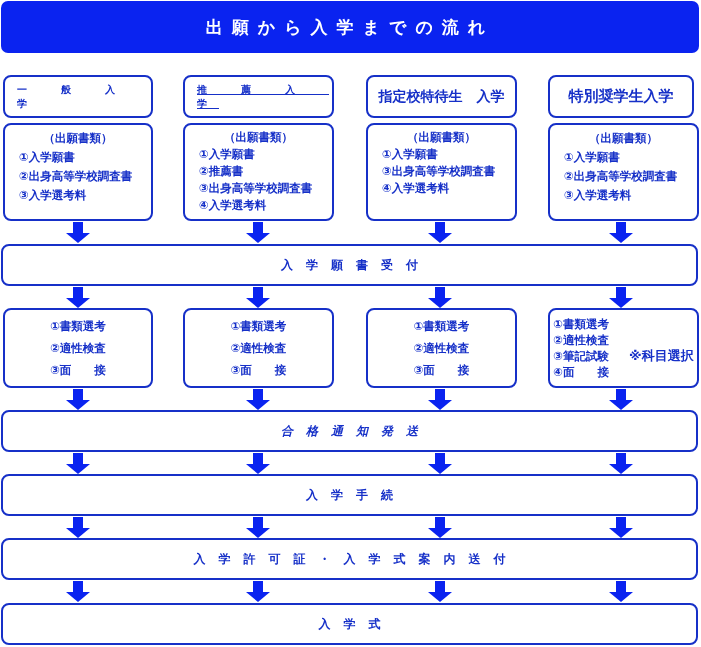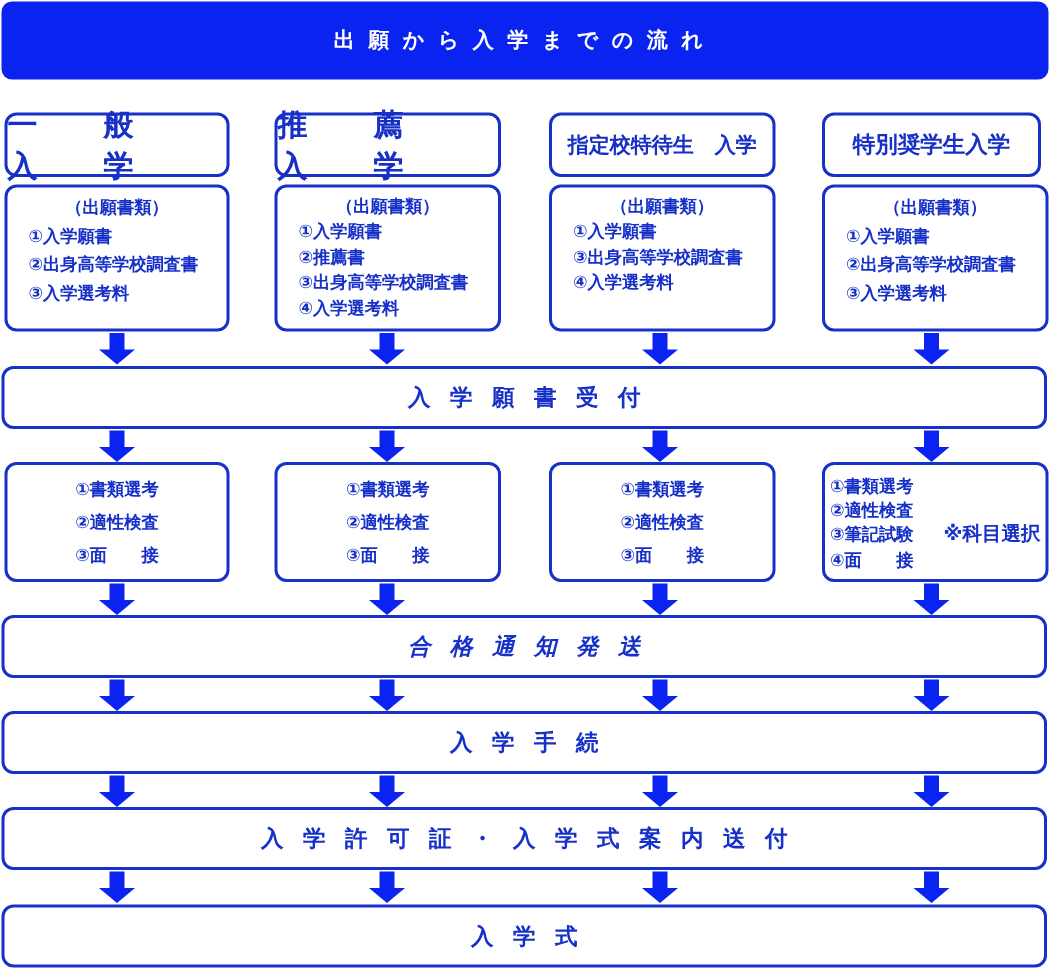--- a/index.html
+++ b/index.html
@@ -1,48 +1,48 @@
 <!DOCTYPE html>
 <html><head>
 <meta charset="utf-8">
 <style>
   html, body { margin: 0; padding: 0; background: #ffffff; }
   body { width: 701px; height: 647px; position: relative; overflow: hidden;
          font-family: "DejaVu Sans", "Liberation Sans", sans-serif; }
   .title-bar { position: absolute; left: 1px; top: 1px; width: 698px; height: 52px;
                background: #0a23f0; border-radius: 7px; color: #ffffff;
                display: flex; align-items: center; justify-content: center;
-               font-weight: bold; font-size: 14px; letter-spacing: 9px; }
+               font-weight: bold; font-size: 17px; letter-spacing: 9px; }
   .box { position: absolute; box-sizing: border-box; border: 2px solid #1630c8;
          border-radius: 8px; background: #ffffff; color: #1630c8; font-weight: bold; }
   .hdr { display: flex; align-items: center; justify-content: center; font-size: 14px; }
-  .hdr.spaced { letter-spacing: 12px; font-size: 20px; }
+  .hdr.spaced { letter-spacing: 12px; font-size: 10px; padding-left: 12px; }
   .docs { font-size: 11.5px; padding: 4px 0 0 14px; line-height: 19px; }
   .docs .doc-head { text-align: center; padding-right: 14px; }
   .docs.four { line-height: 17px; }
   .steps { font-size: 11.5px; display: flex; flex-direction: column; justify-content: center;
            align-items: center; line-height: 22px; }
   .steps .inner { text-align: left; }
   .steps.four { line-height: 16px; }
   .note { font-size: 13px; font-weight: bold; margin-left: 20px; }
   .wide { left: 1px; width: 697px; height: 42px; display: flex; align-items: center;
-          justify-content: center; font-size: 15px; letter-spacing: 13px; padding-left: 13px; }
+          justify-content: center; font-size: 12px; letter-spacing: 13px; padding-left: 13px; }
   .arrow { position: absolute; width: 24px; height: 22px; }
   .arrow .shaft { position: absolute; left: 7px; top: 0; width: 10px; height: 12px; background: #0a23f0; }
   .arrow .head { position: absolute; left: 0; top: 11px; width: 0; height: 0;
                  border-left: 12px solid transparent; border-right: 12px solid transparent;
                  border-top: 10px solid #0a23f0; }
 </style>
 </head>
 <body>
 
 <div class="title-bar">出願から入学までの流れ</div>
 
 <div class="box hdr spaced" style="left:3px;top:75px;width:150px;height:43px;">一　般　入　学</div>
-<div class="box hdr spaced" style="left:183px;top:75px;width:151px;height:43px;">推　薦　入　学</div>
+<div class="box hdr spaced" style="left:183px;top:75px;width:151px;height:43px;text-decoration:underline;">推　薦　入　学</div>
 <div class="box hdr" style="left:366px;top:75px;width:151px;height:43px;">指定校特待生　入学</div>
 <div class="box hdr" style="left:548px;top:75px;width:146px;height:43px;font-size:15px;">特別奨学生入学</div>
 
 <div class="box docs" style="left:3px;top:123px;width:150px;height:98px;">
   <div class="doc-head">（出願書類）</div>
   <div>①入学願書</div>
   <div>②出身高等学校調査書</div>
   <div>③入学選考料</div>
 </div>
 <div class="box docs four" style="left:183px;top:123px;width:151px;height:98px;">

